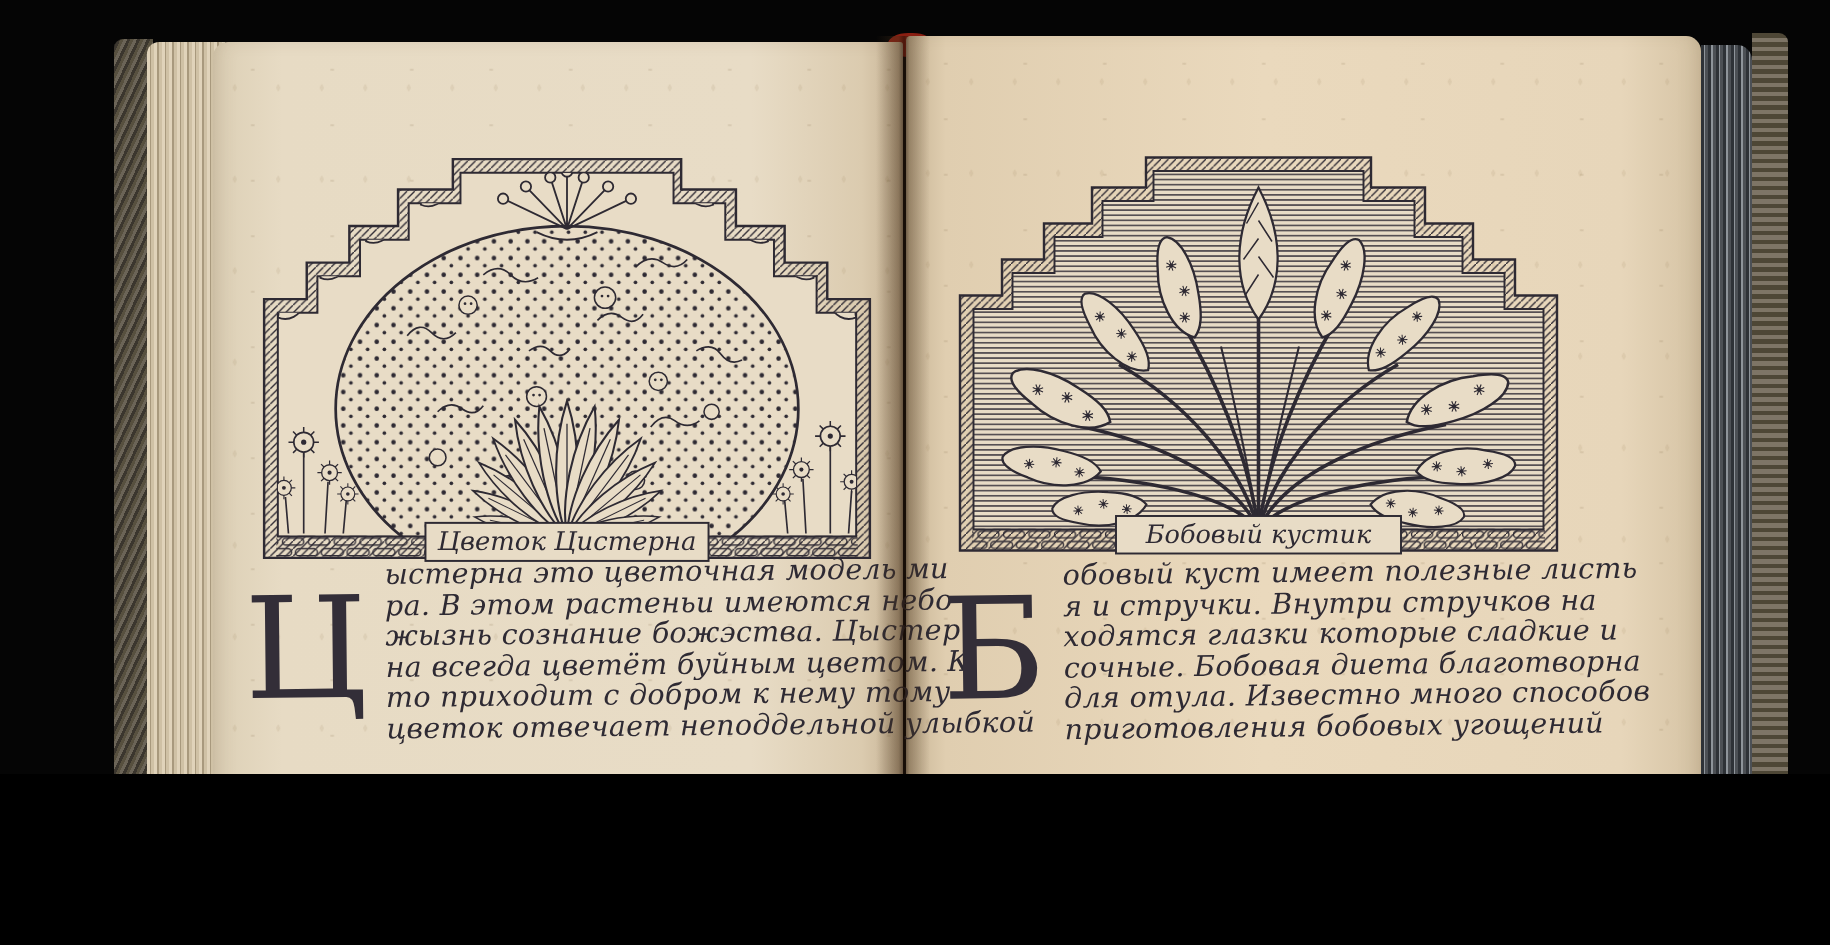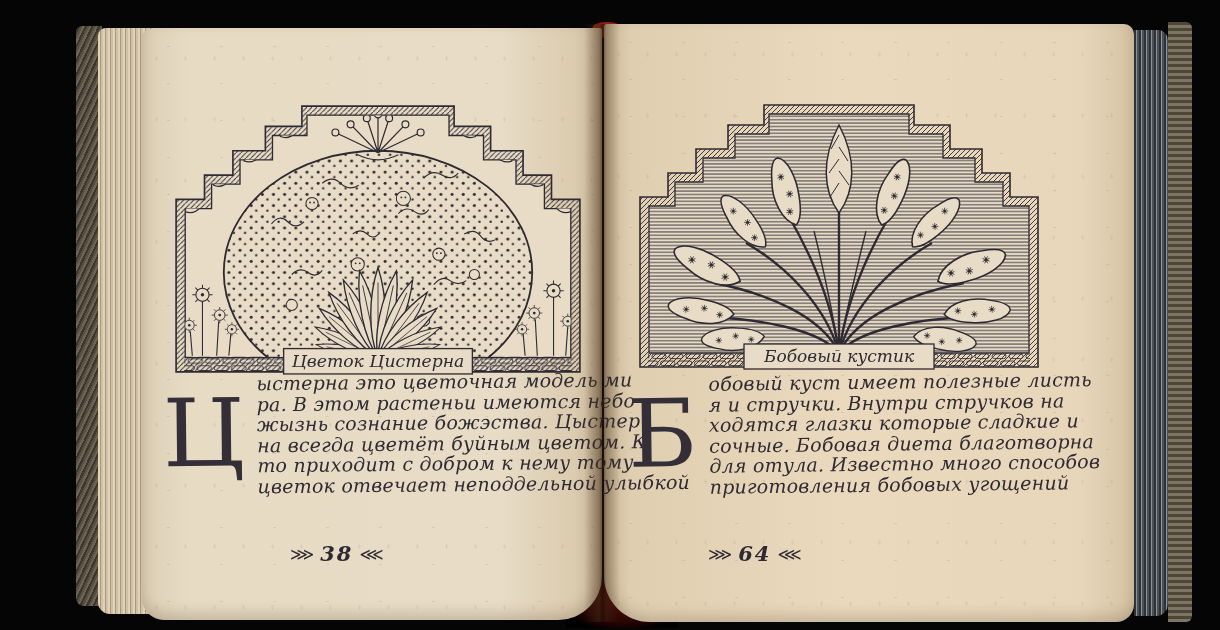--- a/index.html
+++ b/index.html
@@ -1,16 +1,16 @@
 <!DOCTYPE html>
 <html><head>
 <meta charset="utf-8">
 <style>
   html,body{margin:0;padding:0;background:#000;}
-  .stage{position:relative;width:1220px;height:630px;background:#050505;overflow:hidden;
+  .stage{position:relative;width:1220px;height:516px;background:#050505;overflow:hidden;
          font-family:"DejaVu Serif", serif;}
   
   .cover-edge-left{position:absolute;left:76px;top:26px;width:26px;height:580px;border-radius:6px 0 0 8px;
     background:repeating-linear-gradient(115deg,#6b6457 0 2px,#3b362e 2px 4px,#57503f 4px 6px);}
   .stack-left{position:absolute;left:98px;top:28px;width:52px;height:586px;border-radius:8px 0 0 12px;
     background:repeating-linear-gradient(90deg,#e0d3ba 0 2px,#a8997d 2px 3px,#cfc1a5 3px 5px);}
   .page{position:absolute;}
   .page-left{left:142px;top:28px;width:460px;height:592px;border-radius:10px 2px 44px 22px;
     background:linear-gradient(90deg,#dccfb5 0%,#e7dbc4 10%,#e8dcc6 78%,#dbcbaf 94%,#c4b092 100%);
     box-shadow:inset 0 -6px 14px rgba(90,70,45,.25);}

